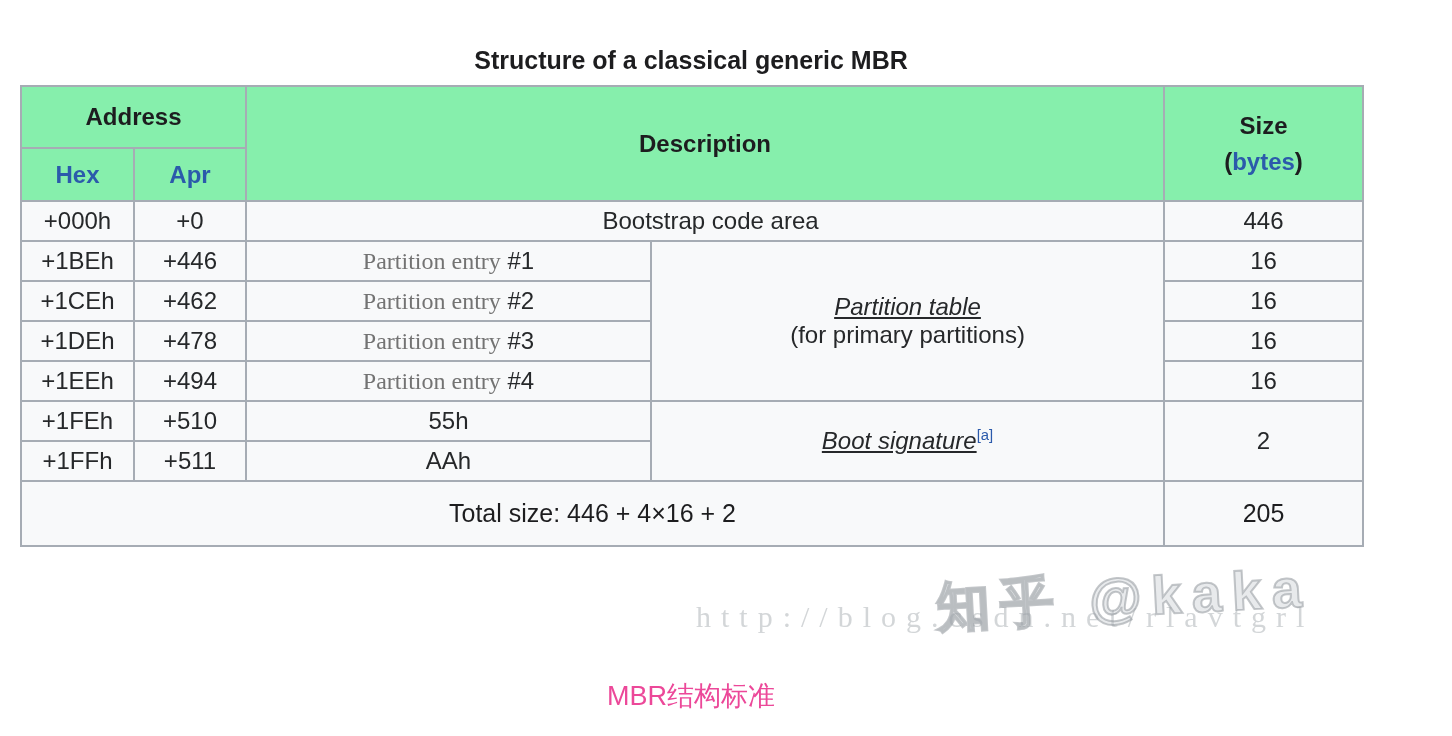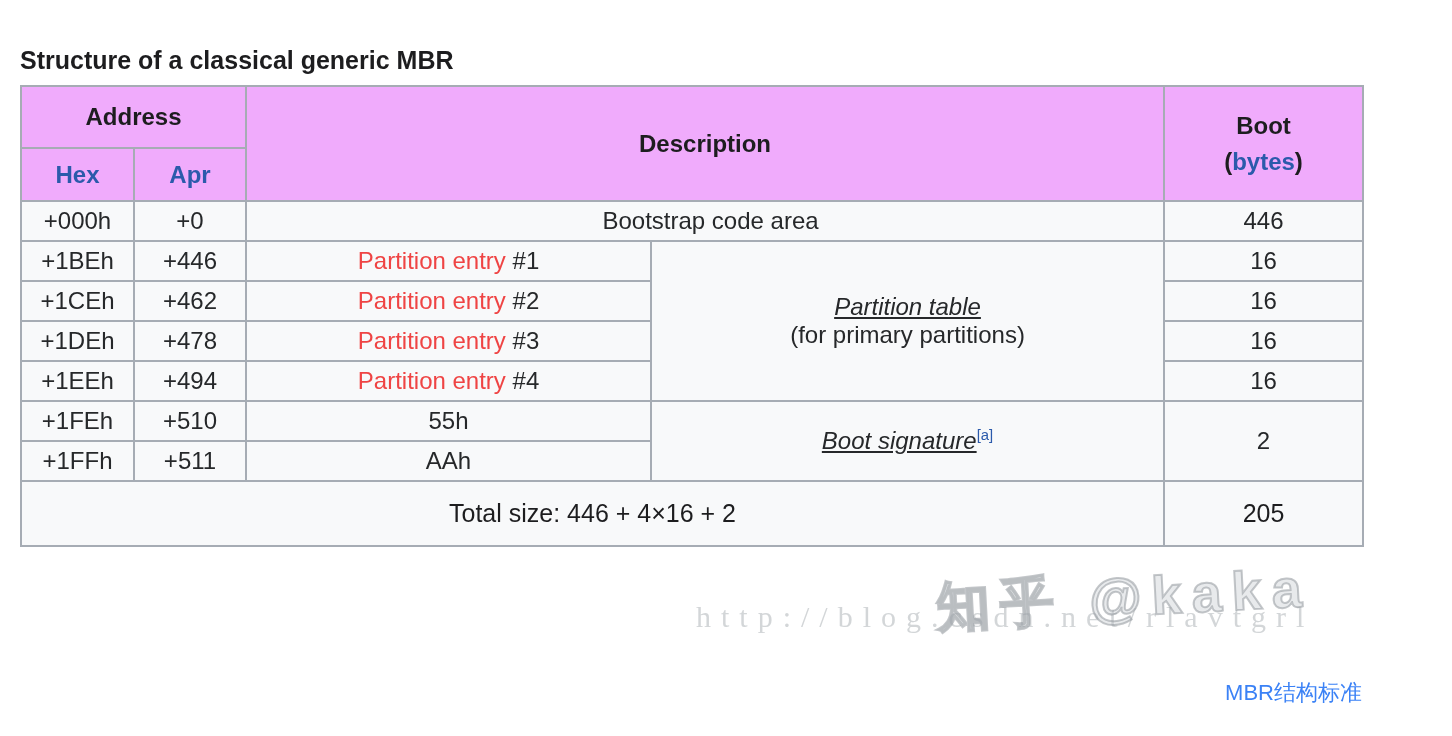--- a/index.html
+++ b/index.html
@@ -3,43 +3,43 @@
 <meta charset="utf-8">
 <style>
   * { margin:0; padding:0; box-sizing:border-box; }
   html,body { background:#ffffff; }
   body {
     width:1452px; height:736px; position:relative; overflow:hidden;
     font-family:"Liberation Sans", sans-serif; color:#202122;
   }
   .table-title {
     position:absolute; top:46px; left:20px; width:1342px;
-    font-size:25px; font-weight:bold; color:#1d1d1f;
+    text-align:center; font-size:25px; font-weight:bold; color:#1d1d1f;
   }
   table.mbr {
     position:absolute; top:85px; left:20px; width:1342px;
     border-collapse:collapse; table-layout:fixed;
     font-size:24px; color:#26282a;
     border:2px solid #8f969e;
   }
   table.mbr th, table.mbr td {
     border:2px solid #a6acb4;
     text-align:center; vertical-align:middle;
     overflow:hidden;
   }
-  table.mbr th { background:#f0abfc; font-weight:bold; color:#1d1d1f; }
+  table.mbr th { background:#86efac; font-weight:bold; color:#1d1d1f; }
   table.mbr td { background:#f8f9fa; font-weight:normal; }
   tr.h-top  { height:62px; }
   tr.h-sub  { height:53px; }
   tr.h-data { height:40px; }
   tr.h-foot { height:65px; }
   td.cell-left  { text-align:left;  padding-left:11px; }
   td.cell-right { text-align:right; padding-right:0; }
   .lnk  { color:#2b5aab; cursor:pointer; }
-  .vst  { color:#ef4444; cursor:pointer; }
+  .vst  { color:#737373; cursor:pointer;font-family:Liberation Serif, serif; }
   .ital { font-style:italic;text-decoration:underline; }
   .size-head { line-height:1.5; }
   sup.ref {
     font-size:62%; vertical-align:super; line-height:0;
     color:#2b5aab; cursor:pointer;
   }
   td.footer-cell, td.footer-val {
     background:#eaecf0; font-weight:bold; font-size:25px; color:#1d1d1f;
   }
   .wm-csdn {
@@ -50,21 +50,21 @@
   }
   .wm-zhihu {
     position:absolute; top:562px; left:936px;
     font-size:54px; font-weight:bold; letter-spacing:10px; white-space:nowrap;
     color:rgba(190,195,200,0.35);
     -webkit-text-stroke:2px rgba(148,153,159,0.55);
     transform:rotate(-3deg); pointer-events:none; z-index:6;
   }
   .img-caption {
     position:absolute; top:678px; left:20px; width:1342px;
-    text-align:right; font-size:22px; color:#3b82f6;
+    text-align:center; font-size:27px; color:#ec4899;
   }
 </style>
 </head>
 <body>
 
 <div class="table-title">Structure of a classical generic MBR</div>
 
 <table class="mbr">
   <colgroup>
     <col style="width:113px">
@@ -72,21 +72,21 @@
     <col style="width:405px">
     <col style="width:513px">
     <col style="width:199px">
   </colgroup>
 
   <tbody>
       <tr class="h-top">
     <th colspan="2">Address</th>
     <th colspan="2" rowspan="2">Description</th>
     <th rowspan="2" class="size-head">
-      <span>Boot</span><br>
+      <span>Size</span><br>
       <span>(</span><span class="lnk">bytes</span><span>)</span>
     </th>
   </tr>
 
   <tr class="h-sub">
     <th>
       <span class="lnk">Hex</span>
     </th>
     <th>
       <span class="lnk">Apr</span>

